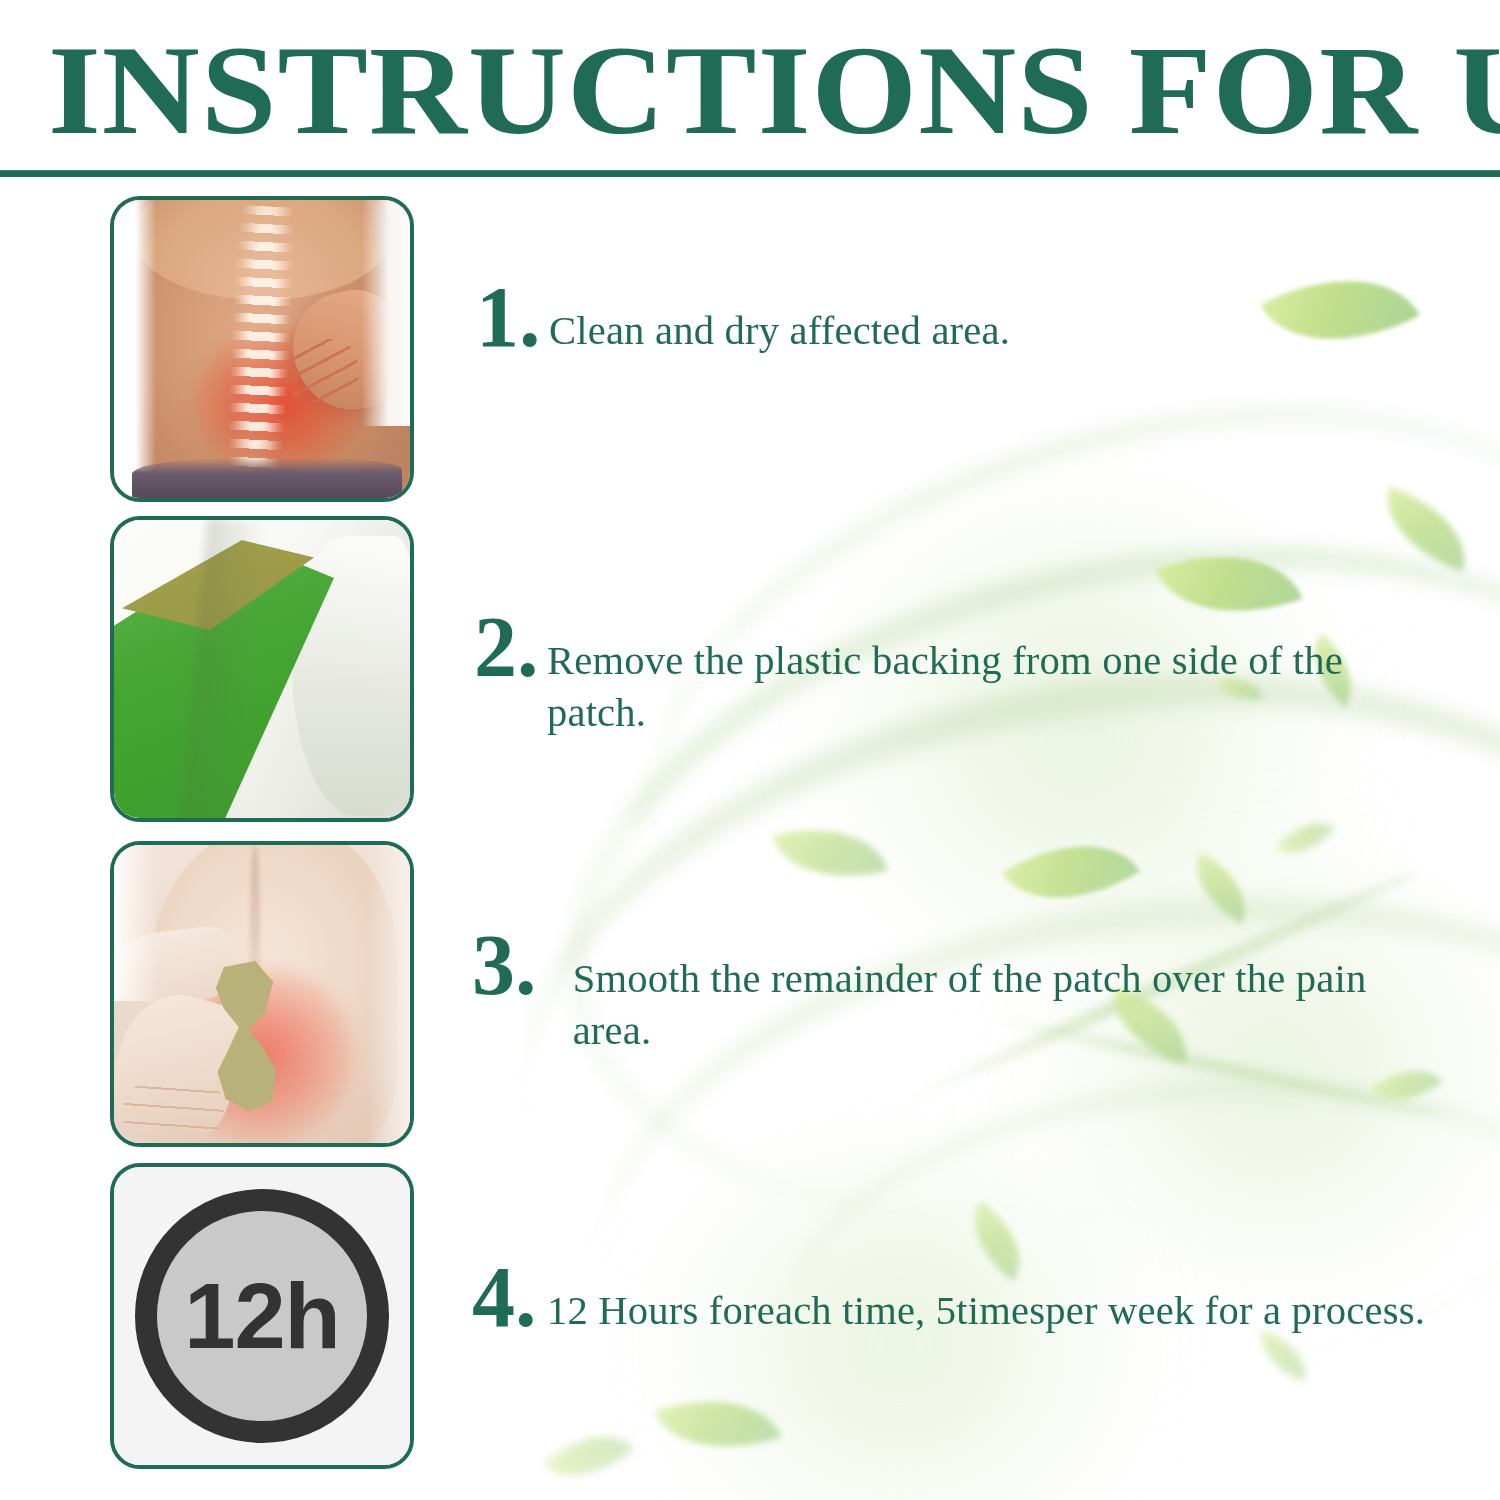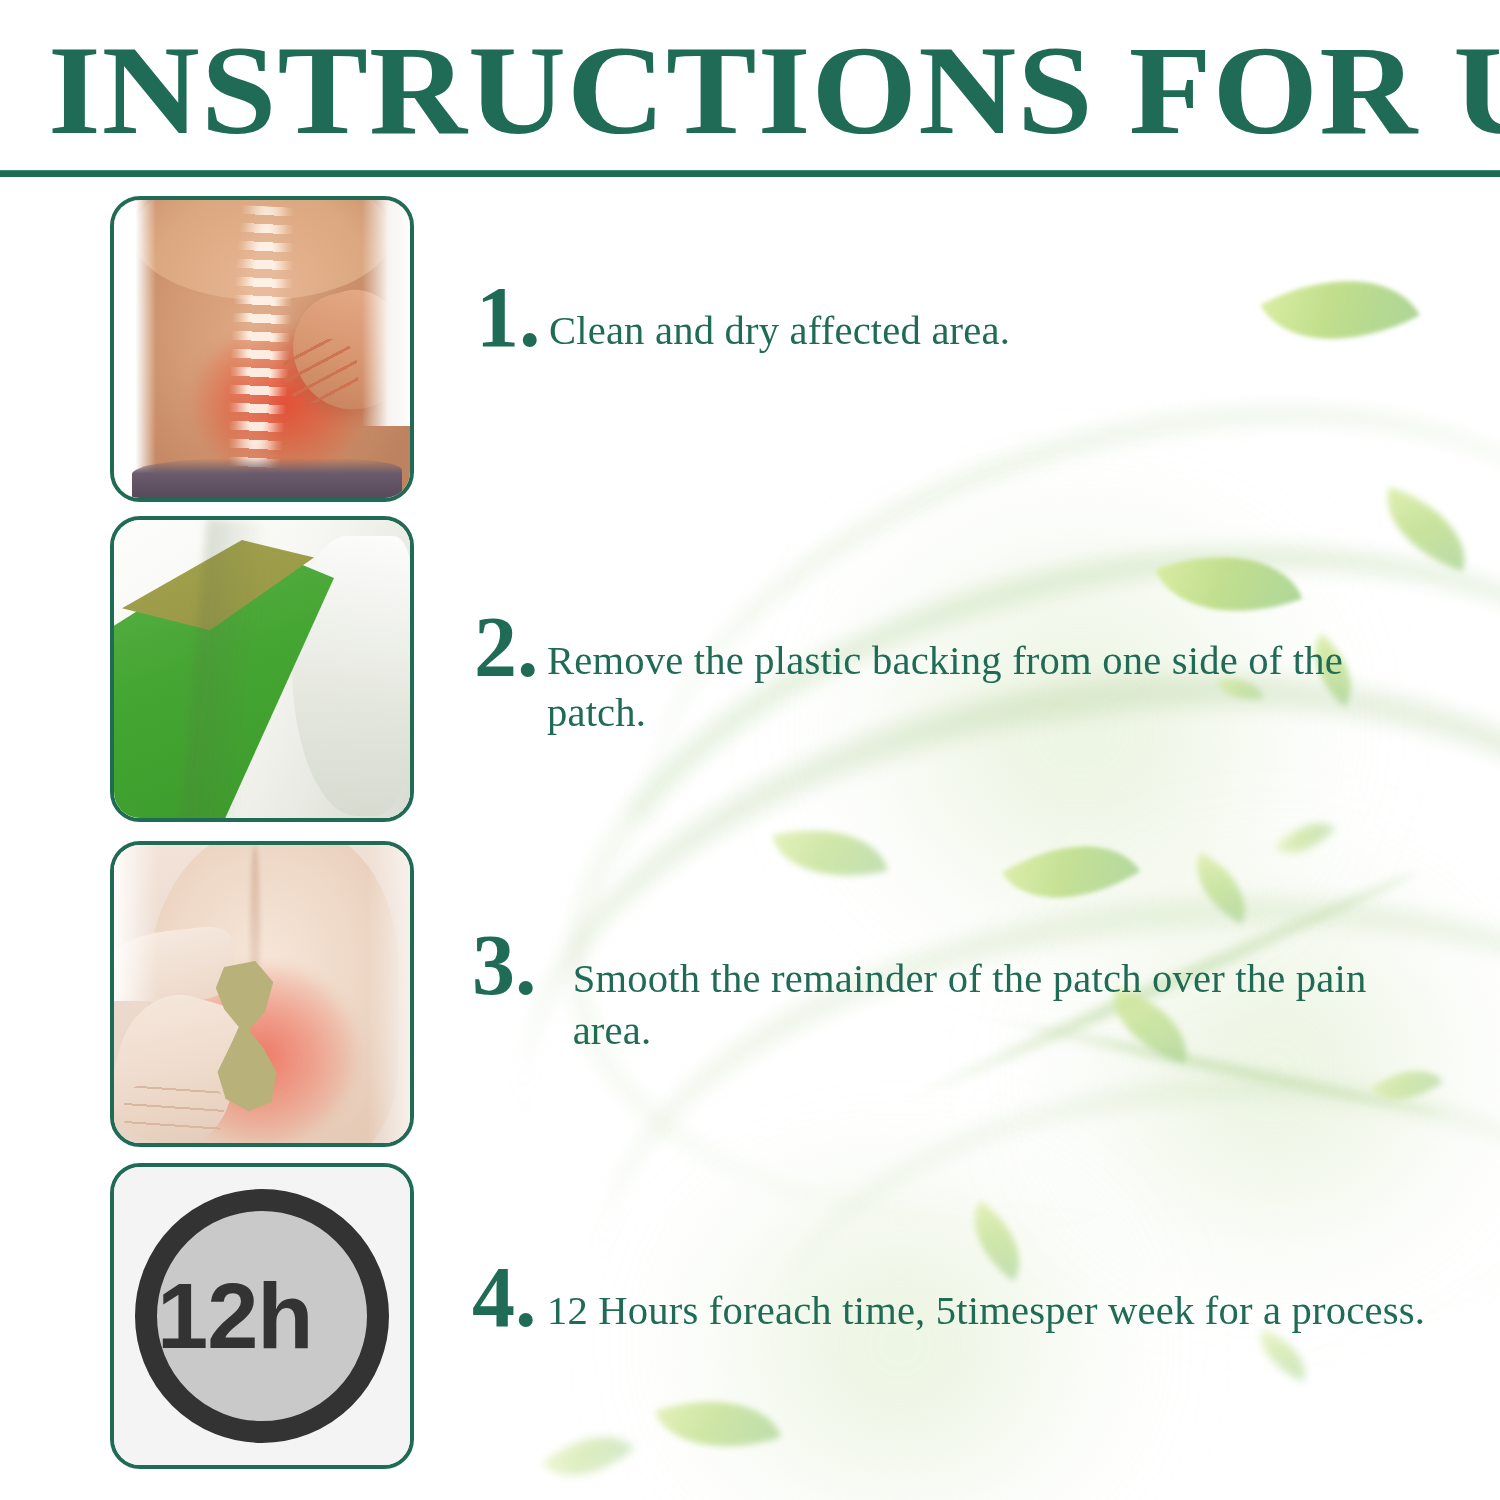--- a/index.html
+++ b/index.html
@@ -306,21 +306,21 @@
     position: absolute;
     left: 50%; top: 50%;
     transform: translate(-50%, -50%);
     width: 254px; height: 254px;
     border-radius: 50%;
     background: #c9c9c9;
     border: 22px solid #333333;
     box-sizing: border-box;
     display: flex;
     align-items: center;
-    justify-content: flex-start;
+    justify-content: center;
   }
   .p4-label {
     font-family: "Liberation Sans", "DejaVu Sans", sans-serif;
     font-weight: 700;
     font-size: 92px;
     color: #333333;
     letter-spacing: -1px;
     line-height: 1;
   }
 

